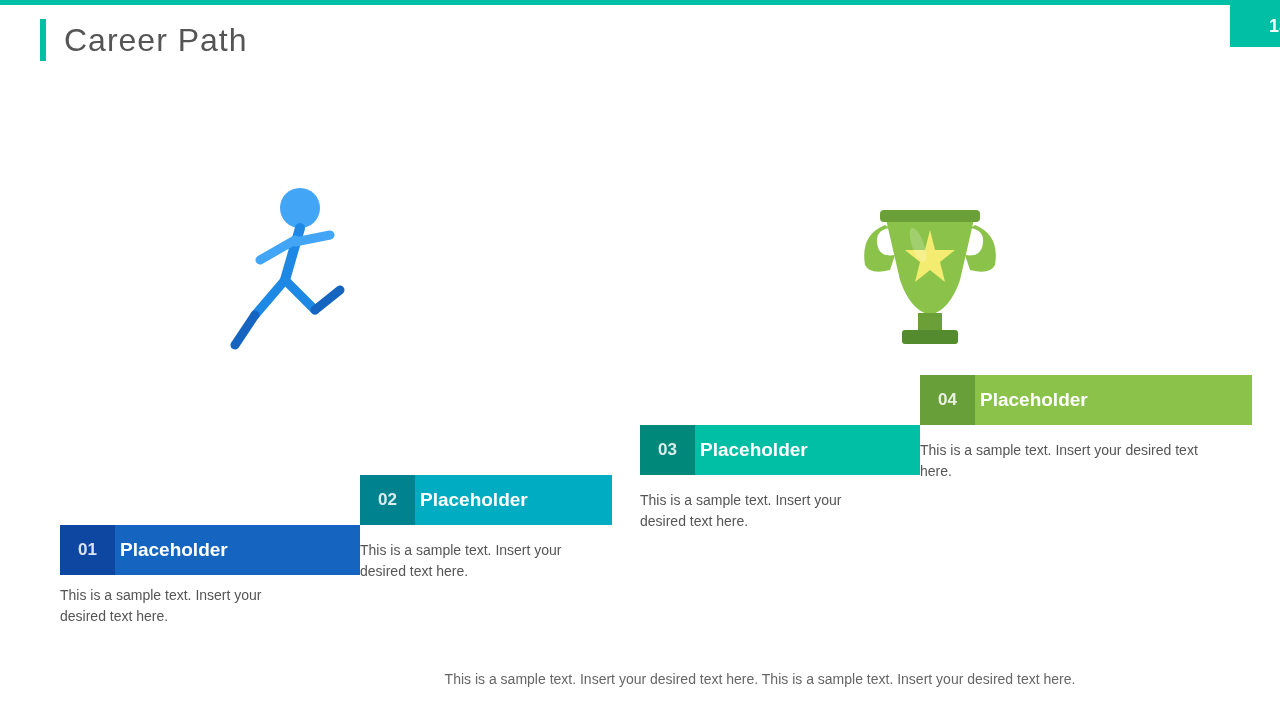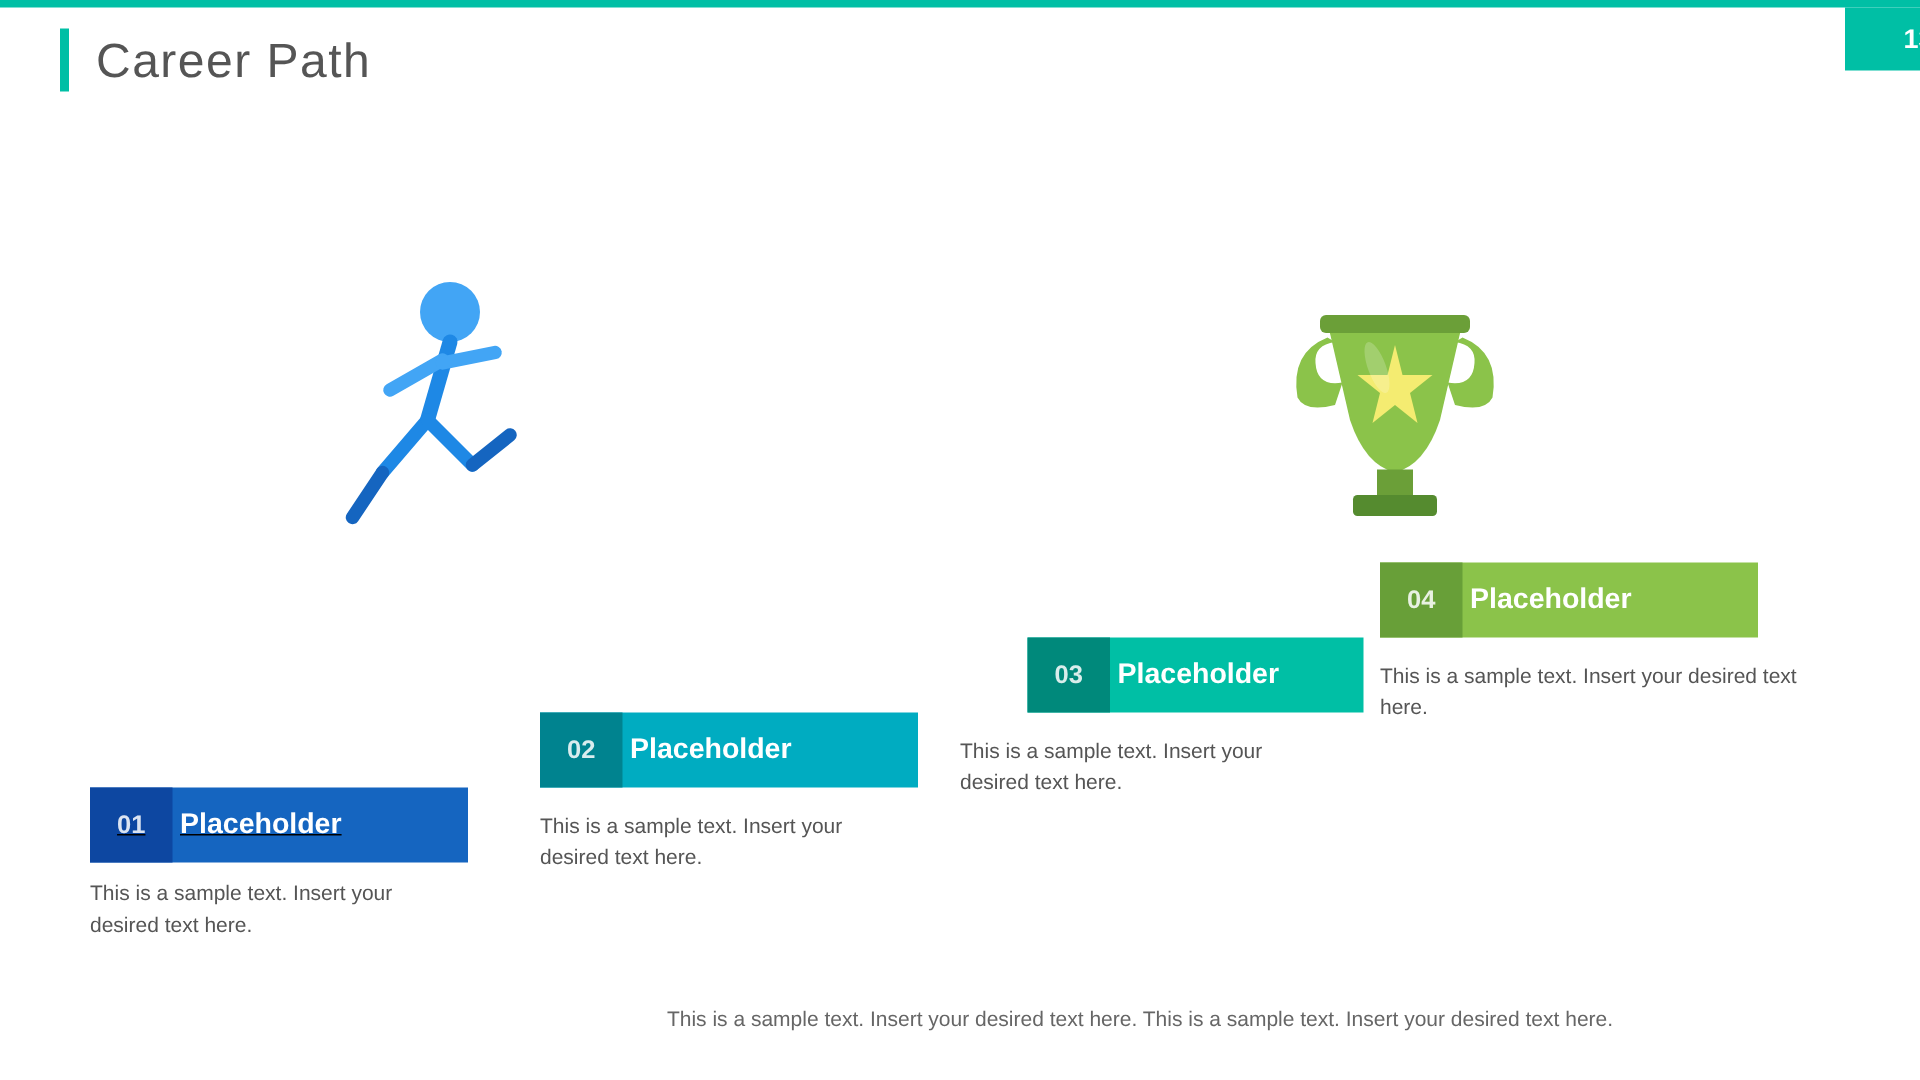--- a/index.html
+++ b/index.html
@@ -99,50 +99,48 @@
       font-size: 19px;
       font-weight: 700;
       color: #ffffff;
       padding-left: 5px;
     }
 
     
     .step-01 {
       top: 160px;
       left: 0;
-      width: 252px;
+      width: 300px;
       background: #1565C0;
-      text-decoration: underline;
     }
     .step-01 .step-number { background: #0D47A1; }
 
     
     .step-02 {
       top: 110px;
       left: 300px;
       width: 252px;
       background: #00ACC1;
     }
     .step-02 .step-number { background: #00838F; }
 
     
     .step-03 {
       top: 60px;
       left: 580px;
-      width: 224px;
+      width: 280px;
       background: #00BFA5;
-      margin-left: 45px;
     }
     .step-03 .step-number { background: #00897B; }
 
     
     .step-04 {
       top: 10px;
       left: 860px;
-      width: 252px;
+      width: 332px;
       background: #8BC34A;
     }
     .step-04 .step-number { background: #689F38; }
 
     
     .desc {
       position: absolute;
       font-size: 14px;
       color: #555555;
       line-height: 1.5;

